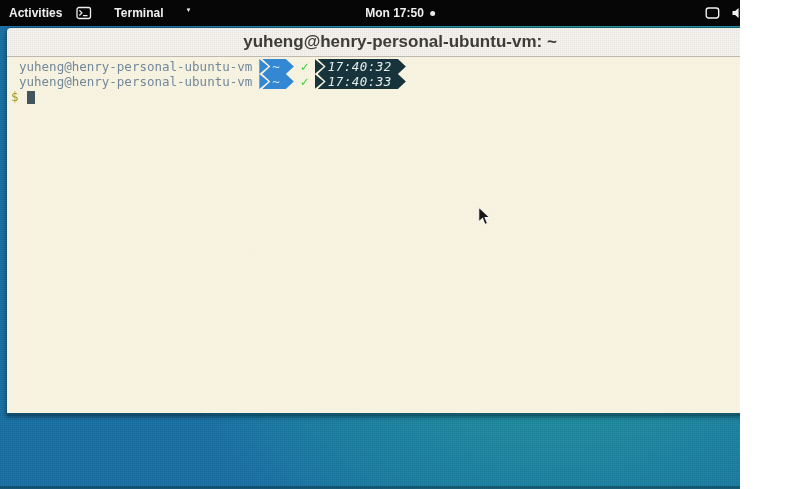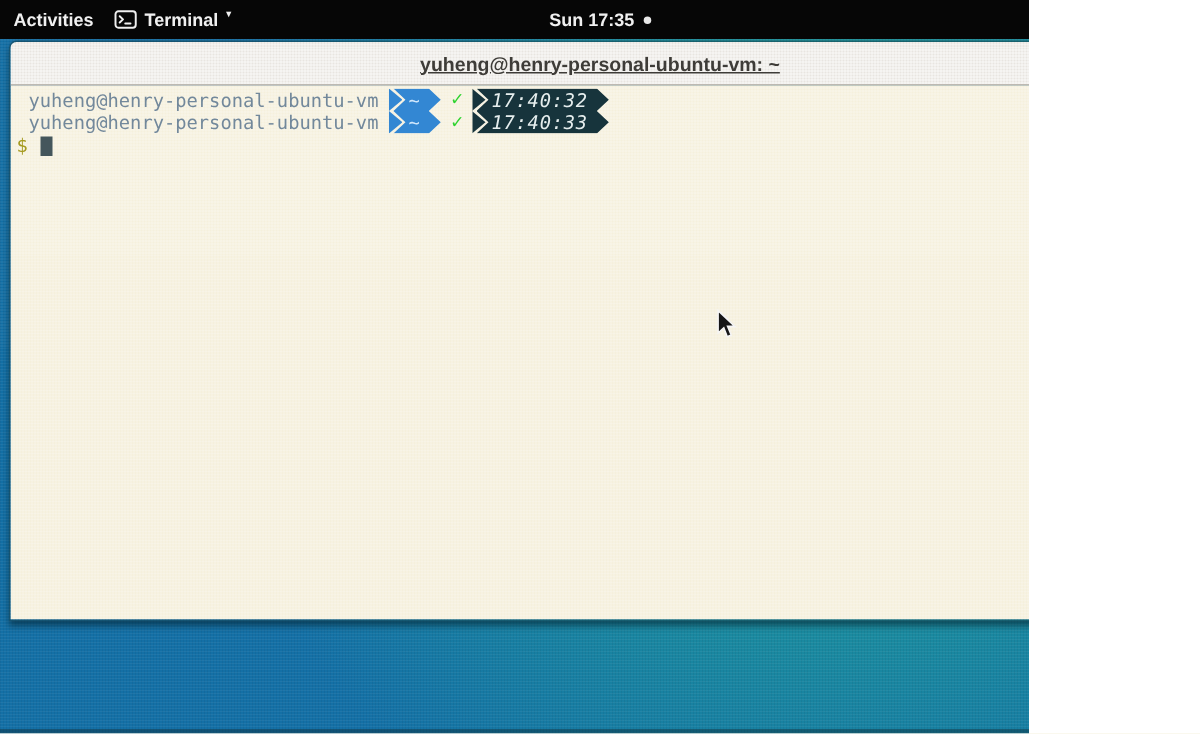--- a/index.html
+++ b/index.html
@@ -1,45 +1,45 @@
 <!DOCTYPE html>
 <html style="--topbar-bg: #060606; --topbar-fg: #f0f0f0; --titlebar-bg: #e8e5e0; --titlebar-fg: #3e3c38; --term-bg: #f5f0dc; --prompt-host: #72889b; --pl-blue: #3387d3; --pl-blue-fg: #cfe6fb; --pl-dark: #17343c; --pl-dark-fg: #e6eeee; --check-green: #2ed32e; --cmd-dollar: #a59a1f; --cmd-text: #7f9c20; --dir-color: #38a0a8; --cursor-color: #44565c; --desktop-inner: #1ea390; --desktop-mid: #1a8aa0; --desktop-outer: #1470a6;"><head>
 <meta charset="utf-8">
 <style>
   html,body{margin:0;padding:0;}
-  .screen{position:relative;width:686px;height:489px;overflow:hidden;
+  .screen{position:relative;width:740px;height:489px;overflow:hidden;
     font-family:"Liberation Sans",sans-serif;
     background:radial-gradient(circle 430px at 560px 190px,var(--desktop-inner,#1ea390) 0%,var(--desktop-mid,#1a8aa0) 55%,var(--desktop-outer,#1470a6) 100%);}
   .desktop-dither{position:absolute;inset:0;pointer-events:none;
     background-image:repeating-linear-gradient(0deg,rgba(255,255,255,.05) 0 1px,transparent 1px 2px),
                      repeating-linear-gradient(90deg,rgba(0,0,0,.05) 0 1px,transparent 1px 2px);}
   .bottom-strip{position:absolute;left:0;bottom:0;width:800px;height:3px;background:rgba(8,44,58,.45);}
 
   
   .topbar{position:absolute;left:0;top:0;width:800px;height:26px;background:var(--topbar-bg,#060606);
     color:var(--topbar-fg,#f0f0f0);display:flex;align-items:center;font-size:12px;font-weight:600;z-index:5;}
   .tb-left{display:flex;align-items:center;gap:14px;margin-left:9px;}
   .tb-item{cursor:pointer;}
-  .tb-app{display:flex;align-items:flex-start;gap:4px;cursor:pointer;}
+  .tb-app{display:flex;align-items:flex-start;gap:22px;cursor:pointer;}
   .tb-caret{font-size:6px;line-height:1;transform:translateY(1px);}
   .tb-center{position:absolute;left:50%;transform:translateX(-50%);display:flex;align-items:center;gap:6px;cursor:pointer;}
   .notif-dot{width:5px;height:5px;border-radius:50%;background:#e8e8e8;display:inline-block;}
   .tb-right{position:absolute;right:14px;display:flex;align-items:center;gap:11px;cursor:pointer;}
   .tb-right svg{display:block;}
   .tray-caret{font-size:10px;line-height:1;}
 
   
   .window{position:absolute;left:6px;top:27px;width:788px;height:387px;
     border:1px solid rgba(22,62,72,.55);border-radius:5px 5px 0 0;
     box-shadow:0 3px 4px rgba(0,30,40,.55);box-sizing:border-box;overflow:hidden;}
   .titlebar{height:28px;background:var(--titlebar-bg,#e8e5e0);
     background-image:repeating-linear-gradient(0deg,rgba(255,255,255,.35) 0 1px,transparent 1px 2px),
                      repeating-linear-gradient(90deg,rgba(255,255,255,.35) 0 1px,transparent 1px 2px);
     border-bottom:1px solid #bdb9b2;position:relative;display:flex;align-items:center;justify-content:center;}
-  .titlebar .title{font-size:13px;font-weight:600;color:var(--titlebar-fg,#3e3c38);text-decoration:underline;}
+  .titlebar .title{font-size:17px;font-weight:600;color:var(--titlebar-fg,#3e3c38);}
   .close-btn{position:absolute;right:14px;top:50%;transform:translateY(-50%);
     font-size:13px;font-weight:700;color:#35332f;cursor:pointer;line-height:1;}
   .term{height:calc(100% - 29px);background:var(--term-bg,#f5f0dc);
     background-image:repeating-linear-gradient(0deg,rgba(255,255,255,.16) 0 1px,transparent 1px 2px),
                      repeating-linear-gradient(90deg,rgba(255,255,255,.16) 0 1px,transparent 1px 2px);
     font-family:"DejaVu Sans Mono",monospace;font-size:12.5px;line-height:15px;
     padding:2px 4px;box-sizing:border-box;white-space:nowrap;cursor:text;}
 
   .line{height:15px;}
   .prompt-line{display:flex;align-items:center;}
@@ -74,21 +74,21 @@
         <svg width="16" height="14" viewBox="0 0 16 14">
           <rect x="1" y="1.5" width="13.5" height="11" rx="2" fill="none" stroke="#f0f0f0" stroke-width="1.3"></rect>
           <path d="M3.8 4.8 L6 6.9 L3.8 9" fill="none" stroke="#f0f0f0" stroke-width="1.3" stroke-linecap="round" stroke-linejoin="round"></path>
           <path d="M7.5 9.6 H11" fill="none" stroke="#f0f0f0" stroke-width="1.3" stroke-linecap="round"></path>
         </svg>
         <span>Terminal</span>
         <span class="tb-caret">▼</span>
       </span>
     </div>
     <div class="tb-center">
-      <span>Sun 17:35</span>
+      <span>Mon 17:50</span>
       <span class="notif-dot"></span>
     </div>
     <div class="tb-right">
       <svg width="15" height="14" viewBox="0 0 15 14">
         <rect x="1.2" y="2" width="12.5" height="10" rx="2.4" fill="none" stroke="#f0f0f0" stroke-width="1.4"></rect>
       </svg>
       <svg width="15" height="14" viewBox="0 0 15 14">
         <path d="M1.5 5 v4 h2.6 L7.6 12 V2 L4.1 5 Z" fill="#f0f0f0"></path>
         <path d="M9.4 4.6 a3.6 3.6 0 0 1 0 4.8" fill="none" stroke="#f0f0f0" stroke-width="1.2" stroke-linecap="round"></path>
         <path d="M11.4 3.1 a6 6 0 0 1 0 7.8" fill="none" stroke="#f0f0f0" stroke-width="1.2" stroke-linecap="round"></path>

